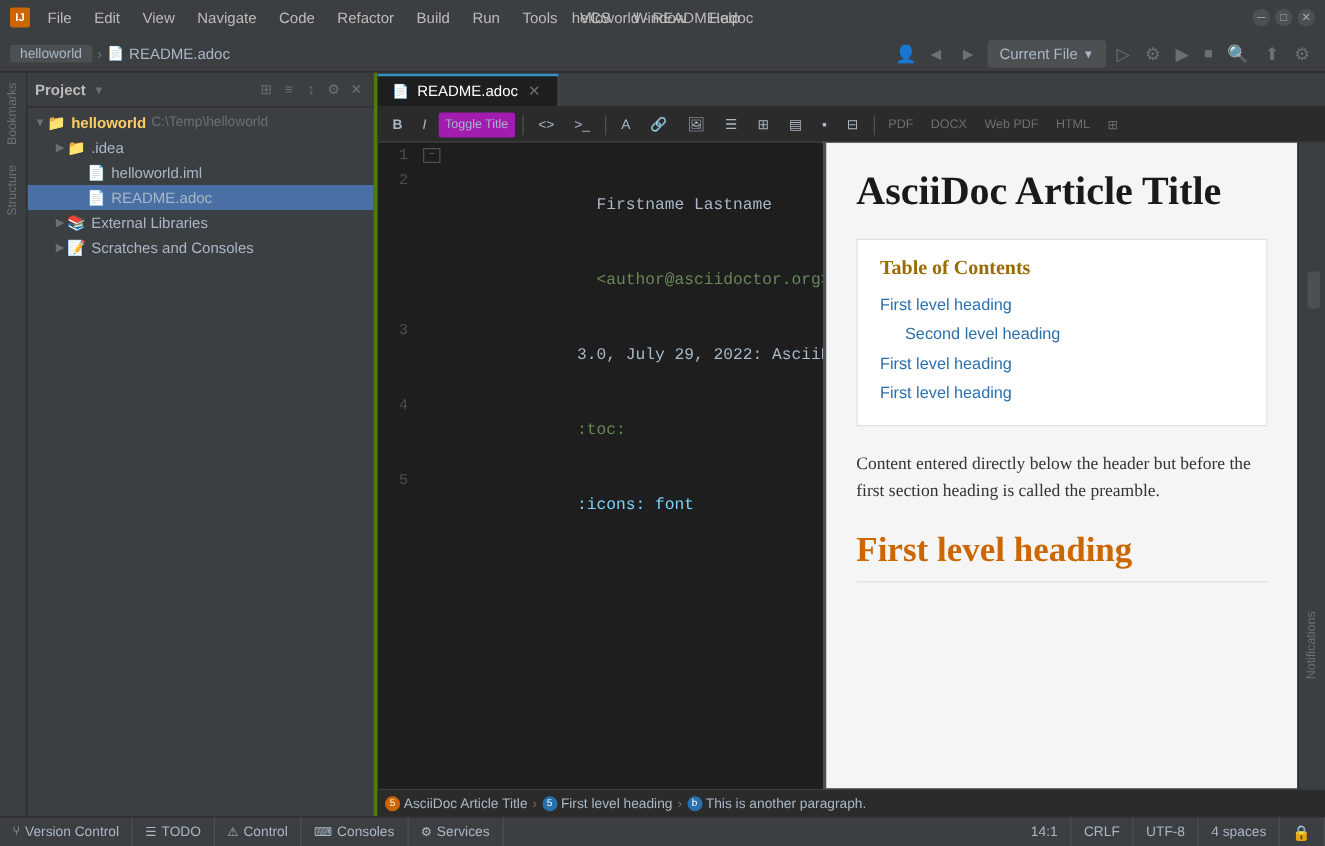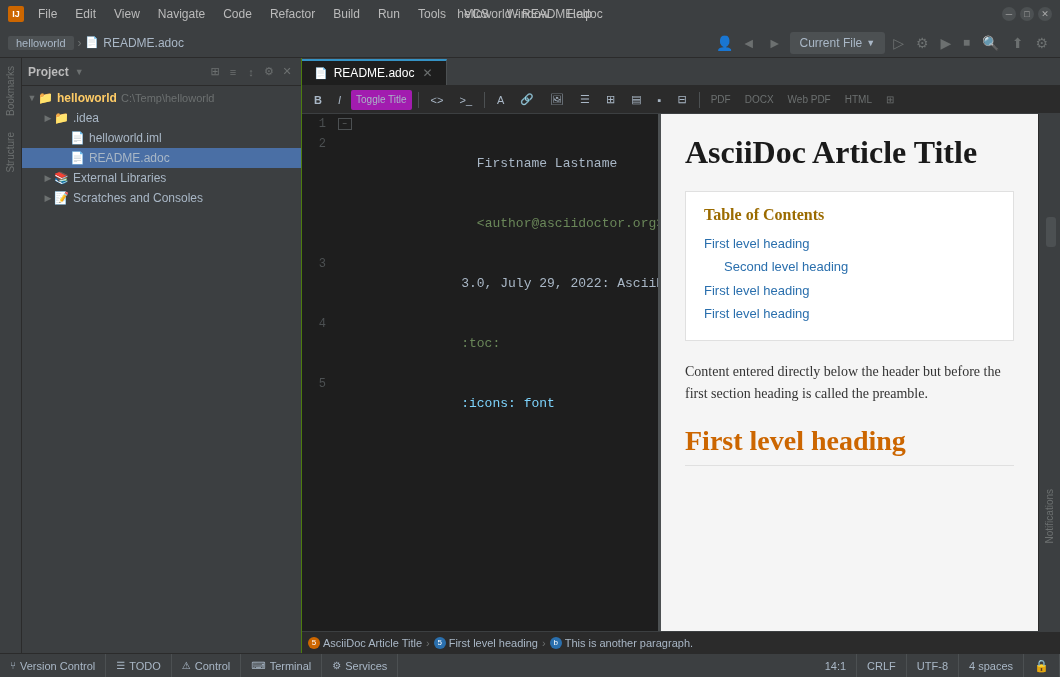--- a/index.html
+++ b/index.html
@@ -15,21 +15,21 @@
     .title-bar-controls { display: flex; gap: 4px; }
     .win-btn { width: 14px; height: 14px; border-radius: 50%; border: none; cursor: pointer; font-size: 9px; display: flex; align-items: center; justify-content: center; }
     .win-minimize { background: #4c5052; color: #aaa; }
     .win-maximize { background: #4c5052; color: #aaa; }
     .win-close { background: #4c5052; color: #aaa; }
 
     
     .main-container { display: flex; flex: 1; overflow: hidden; }
 
     
-    .sidebar { width: 280px; background: #3c3f41; display: flex; flex-direction: column; flex-shrink: 0; border-right: 1px solid #4d7c0f; }
+    .sidebar { width: 280px; background: #3c3f41; display: flex; flex-direction: column; flex-shrink: 0; border-right: 3px solid #4d7c0f; }
     .sidebar-toolbar { height: 28px; background: #3c3f41; display: flex; align-items: center; justify-content: space-between; padding: 0 6px; border-bottom: 1px solid #2b2b2b; }
     .sidebar-toolbar-left { display: flex; align-items: center; gap: 4px; }
 
     
     .file-tree { flex: 1; overflow: auto; padding: 2px 0; }
     .tree-item { display: flex; align-items: center; height: 20px; padding-left: 8px; cursor: pointer; color: #a9b7c6; font-size: 12px; }
     .tree-item.selected { background: #4a6fa5; }
     .tree-arrow { width: 12px; display: inline-flex; align-items: center; justify-content: center; color: #6c7070; font-size: 9px; }
     .tree-root { color: #ffcc66; font-weight: bold; }
     .tree-path { color: #6c7070; font-size: 11px; margin-left: 4px; }
@@ -324,21 +324,21 @@
   <div class="status-item">
     <span style="font-size:10px;">☰</span>
     <span>TODO</span>
   </div>
   <div class="status-item">
     <span style="font-size:10px;">⚠</span>
     <span>Control</span>
   </div>
   <div class="status-item">
     <span style="font-size:10px;">⌨</span>
-    <span>Terminal</span>
+    <span>Consoles</span>
   </div>
   <div class="status-item">
     <span style="font-size:10px;">⚙</span>
     <span>Services</span>
   </div>
   <div style="flex:1;"></div>
   <div class="status-item">
     <span>14:1</span>
   </div>
   <div class="status-item">

